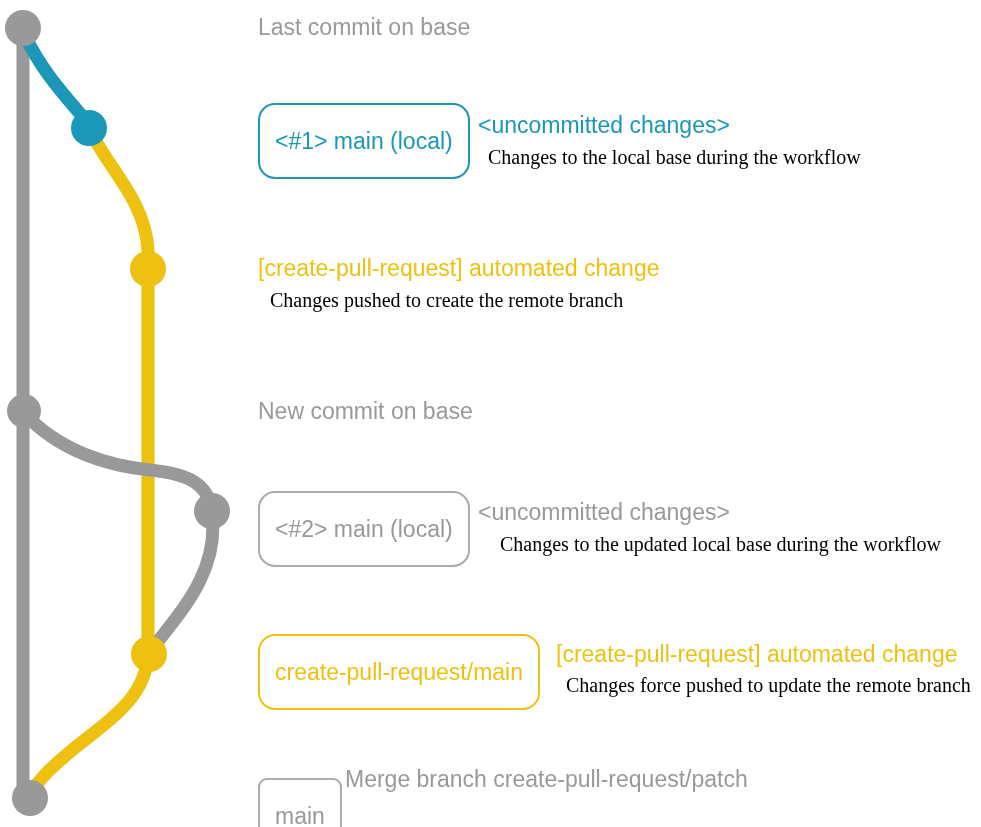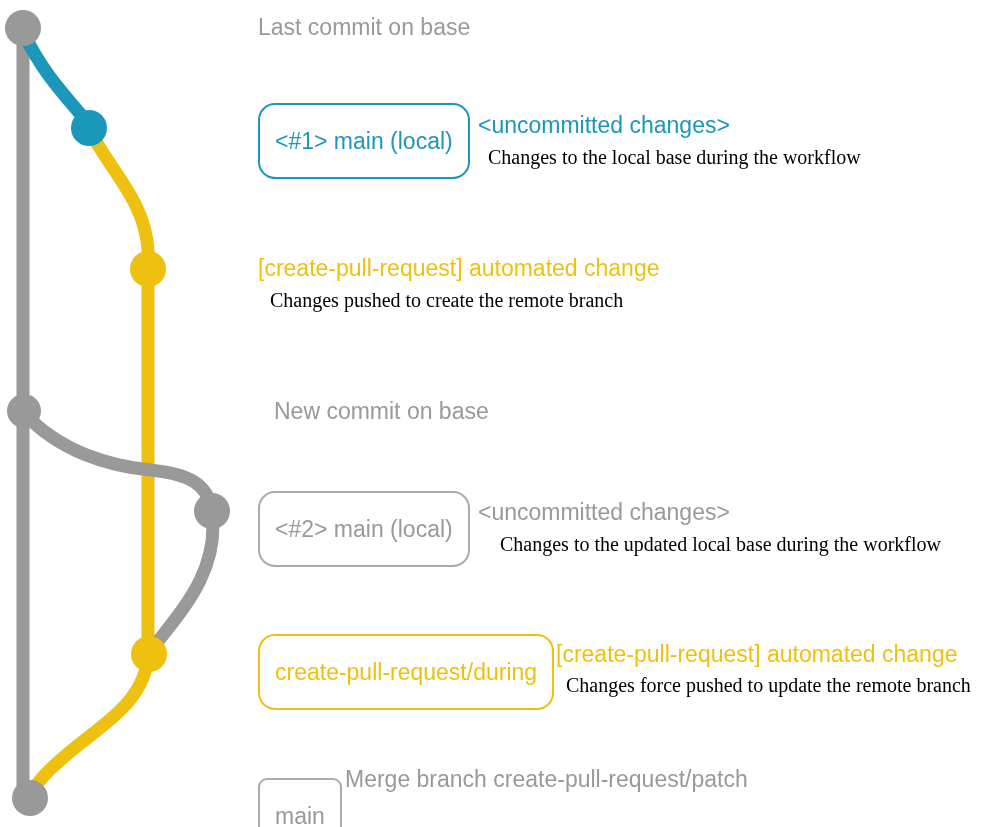--- a/index.html
+++ b/index.html
@@ -98,26 +98,26 @@
 
   <div class="abs label-gray" style="left:258px; top:14px;">Last commit on base</div>
 
   <div class="abs badge badge-blue" style="left:258px; top:103px;">&lt;#1&gt; main (local)</div>
   <div class="abs status-blue" style="left:478px; top:112px;">&lt;uncommitted changes&gt;</div>
   <div class="abs note" style="left:488px; top:145px;">Changes to the local base during the workflow</div>
 
   <div class="abs heading-yellow" style="left:258px; top:255px;">[create-pull-request] automated change</div>
   <div class="abs note" style="left:270px; top:288px;">Changes pushed to create the remote branch</div>
 
-  <div class="abs label-gray" style="left:274px; top:398px;">New commit on base</div>
+  <div class="abs label-gray" style="left:258px; top:398px;">New commit on base</div>
 
   <div class="abs badge badge-gray" style="left:258px; top:491px;">&lt;#2&gt; main (local)</div>
   <div class="abs status-gray" style="left:478px; top:499px;">&lt;uncommitted changes&gt;</div>
   <div class="abs note" style="left:500px; top:532px;">Changes to the updated local base during the workflow</div>
 
-  <div class="abs badge badge-yellow" style="left:258px; top:634px;">create-pull-request/during</div>
+  <div class="abs badge badge-yellow" style="left:258px; top:634px;">create-pull-request/main</div>
   <div class="abs heading-yellow" style="left:556px; top:641px;">[create-pull-request] automated change</div>
   <div class="abs note" style="left:566px; top:673px;">Changes force pushed to update the remote branch</div>
 
   <div class="abs badge badge-gray" style="left:258px; top:778px;border-radius:9px;">main</div>
   <div class="abs label-gray" style="left:345px; top:766px;">Merge branch create-pull-request/patch</div>
 
 </div>
 
 </body></html>

